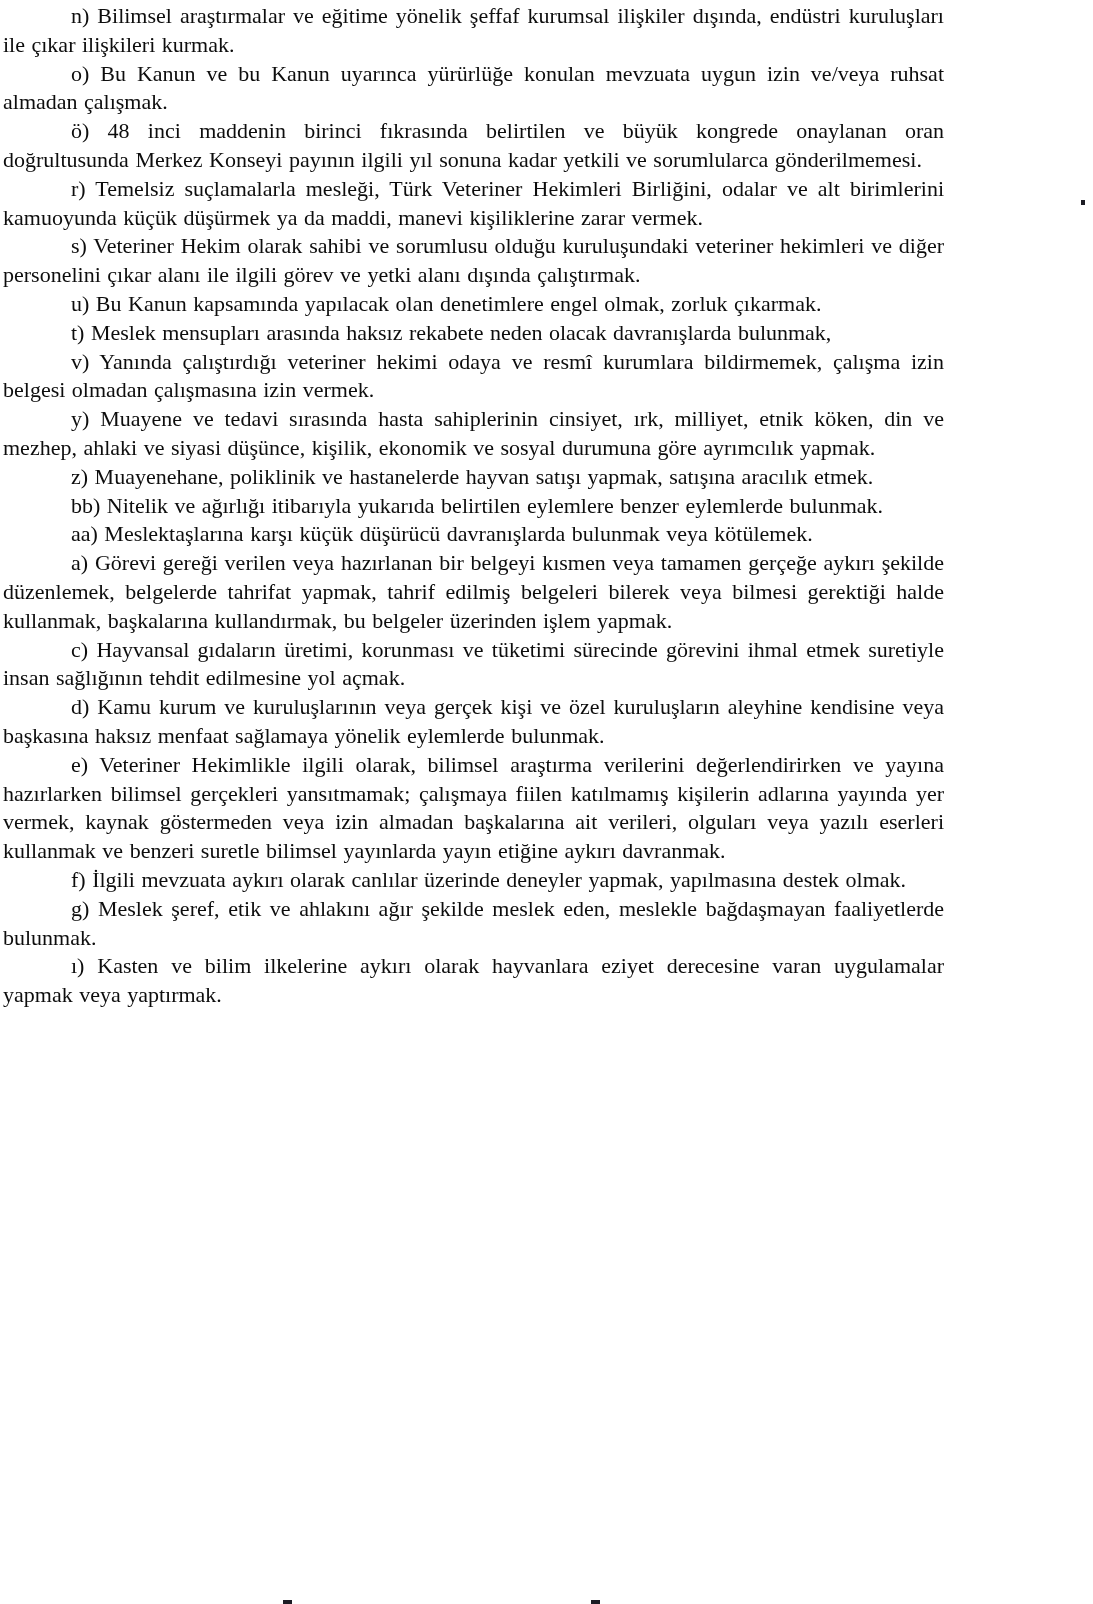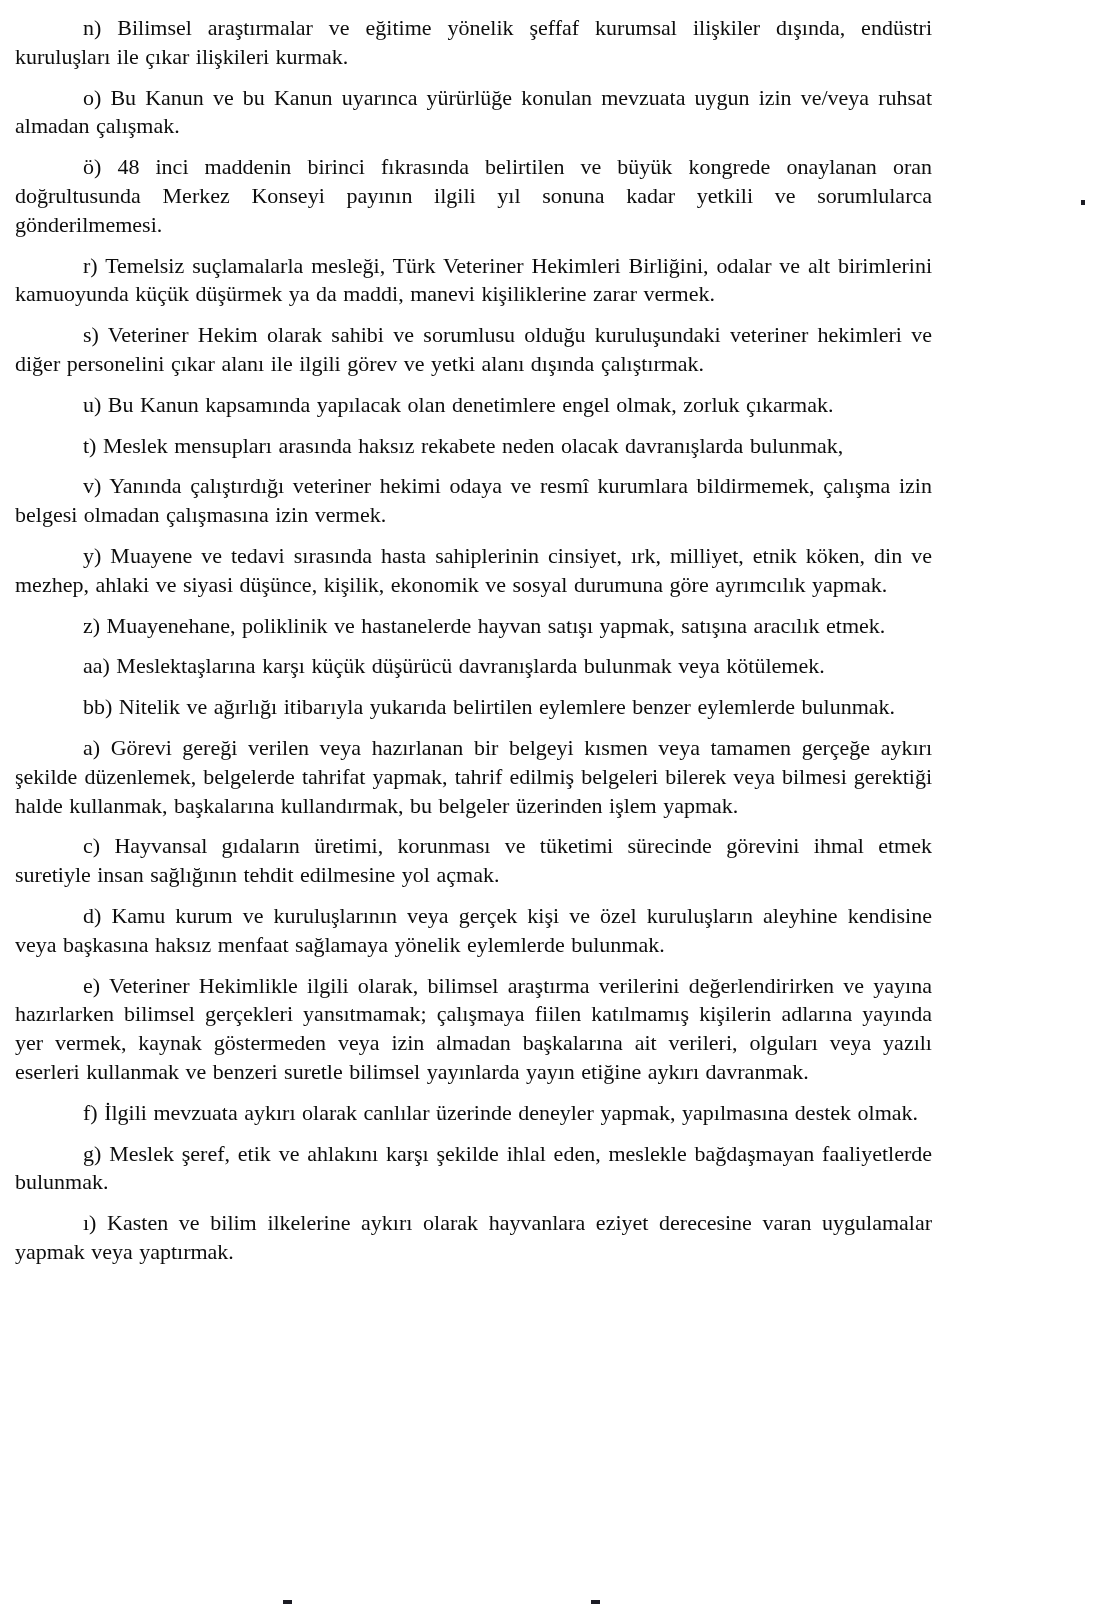--- a/index.html
+++ b/index.html
@@ -15,21 +15,21 @@
     font-family: "Liberation Serif", "DejaVu Serif", serif;
     color: #0d0d0d;
   }
   .page {
     position: absolute;
     top: 2px;
     left: 3px;
     width: 941px;
   }
   .para {
-    margin: 12px;
+    margin: 0;
     padding: 0;
     font-size: 22px;
     line-height: 28.8px;
     text-align: justify;
     text-indent: 68px;
     word-spacing: 1px;
     color: #0d0d0d;
   }
   
   .speck {
@@ -47,26 +47,26 @@
   <p class="para">n) Bilimsel araştırmalar ve eğitime yönelik şeffaf kurumsal ilişkiler dışında, endüstri kuruluşları ile çıkar ilişkileri kurmak.</p>
   <p class="para">o) Bu Kanun ve bu Kanun uyarınca yürürlüğe konulan mevzuata uygun izin ve/veya ruhsat almadan çalışmak.</p>
   <p class="para">ö) 48 inci maddenin birinci fıkrasında belirtilen ve büyük kongrede onaylanan oran doğrultusunda Merkez Konseyi payının ilgili yıl sonuna kadar yetkili ve sorumlularca gönderilmemesi.</p>
   <p class="para">r) Temelsiz suçlamalarla mesleği, Türk Veteriner Hekimleri Birliğini, odalar ve alt birimlerini kamuoyunda küçük düşürmek ya da maddi, manevi kişiliklerine zarar vermek.</p>
   <p class="para">s) Veteriner Hekim olarak sahibi ve sorumlusu olduğu kuruluşundaki veteriner hekimleri ve diğer personelini çıkar alanı ile ilgili görev ve yetki alanı dışında çalıştırmak.</p>
   <p class="para">u) Bu Kanun kapsamında yapılacak olan denetimlere engel olmak, zorluk çıkarmak.</p>
   <p class="para">t) Meslek mensupları arasında haksız rekabete neden olacak davranışlarda bulunmak,</p>
   <p class="para">v) Yanında çalıştırdığı veteriner hekimi odaya ve resmî kurumlara bildirmemek, çalışma izin belgesi olmadan çalışmasına izin vermek.</p>
   <p class="para">y) Muayene ve tedavi sırasında hasta sahiplerinin cinsiyet, ırk, milliyet, etnik köken, din ve mezhep, ahlaki ve siyasi düşünce, kişilik, ekonomik ve sosyal durumuna göre ayrımcılık yapmak.</p>
   <p class="para">z) Muayenehane, poliklinik ve hastanelerde hayvan satışı yapmak, satışına aracılık etmek.</p>
+  <p class="para">bb) Nitelik ve ağırlığı itibarıyla yukarıda belirtilen eylemlere benzer eylemlerde bulunmak.</p>
   <p class="para">aa) Meslektaşlarına karşı küçük düşürücü davranışlarda bulunmak veya kötülemek.</p>
-  <p class="para">bb) Nitelik ve ağırlığı itibarıyla yukarıda belirtilen eylemlere benzer eylemlerde bulunmak.</p>
   <p class="para">a) Görevi gereği verilen veya hazırlanan bir belgeyi kısmen veya tamamen gerçeğe aykırı şekilde düzenlemek, belgelerde tahrifat yapmak, tahrif edilmiş belgeleri bilerek veya bilmesi gerektiği halde kullanmak, başkalarına kullandırmak, bu belgeler üzerinden işlem yapmak.</p>
   <p class="para">c) Hayvansal gıdaların üretimi, korunması ve tüketimi sürecinde görevini ihmal etmek suretiyle insan sağlığının tehdit edilmesine yol açmak.</p>
   <p class="para">d) Kamu kurum ve kuruluşlarının veya gerçek kişi ve özel kuruluşların aleyhine kendisine veya başkasına haksız menfaat sağlamaya yönelik eylemlerde bulunmak.</p>
   <p class="para">e) Veteriner Hekimlikle ilgili olarak, bilimsel araştırma verilerini değerlendirirken ve yayına hazırlarken bilimsel gerçekleri yansıtmamak; çalışmaya fiilen katılmamış kişilerin adlarına yayında yer vermek, kaynak göstermeden veya izin almadan başkalarına ait verileri, olguları veya yazılı eserleri kullanmak ve benzeri suretle bilimsel yayınlarda yayın etiğine aykırı davranmak.</p>
   <p class="para">f) İlgili mevzuata aykırı olarak canlılar üzerinde deneyler yapmak, yapılmasına destek olmak.</p>
-  <p class="para">g) Meslek şeref, etik ve ahlakını karşı şekilde ihlal eden, meslekle bağdaşmayan faaliyetlerde bulunmak.</p>
+  <p class="para">g) Meslek şeref, etik ve ahlakını ağır şekilde meslek eden, meslekle bağdaşmayan faaliyetlerde bulunmak.</p>
   <p class="para">ı) Kasten ve bilim ilkelerine aykırı olarak hayvanlara eziyet derecesine varan uygulamalar yapmak veya yaptırmak.</p>
 </div>
 
 <div class="speck speck-right"></div>
 <div class="speck speck-bottom-1"></div>
 <div class="speck speck-bottom-2"></div>
 
 </body></html>

